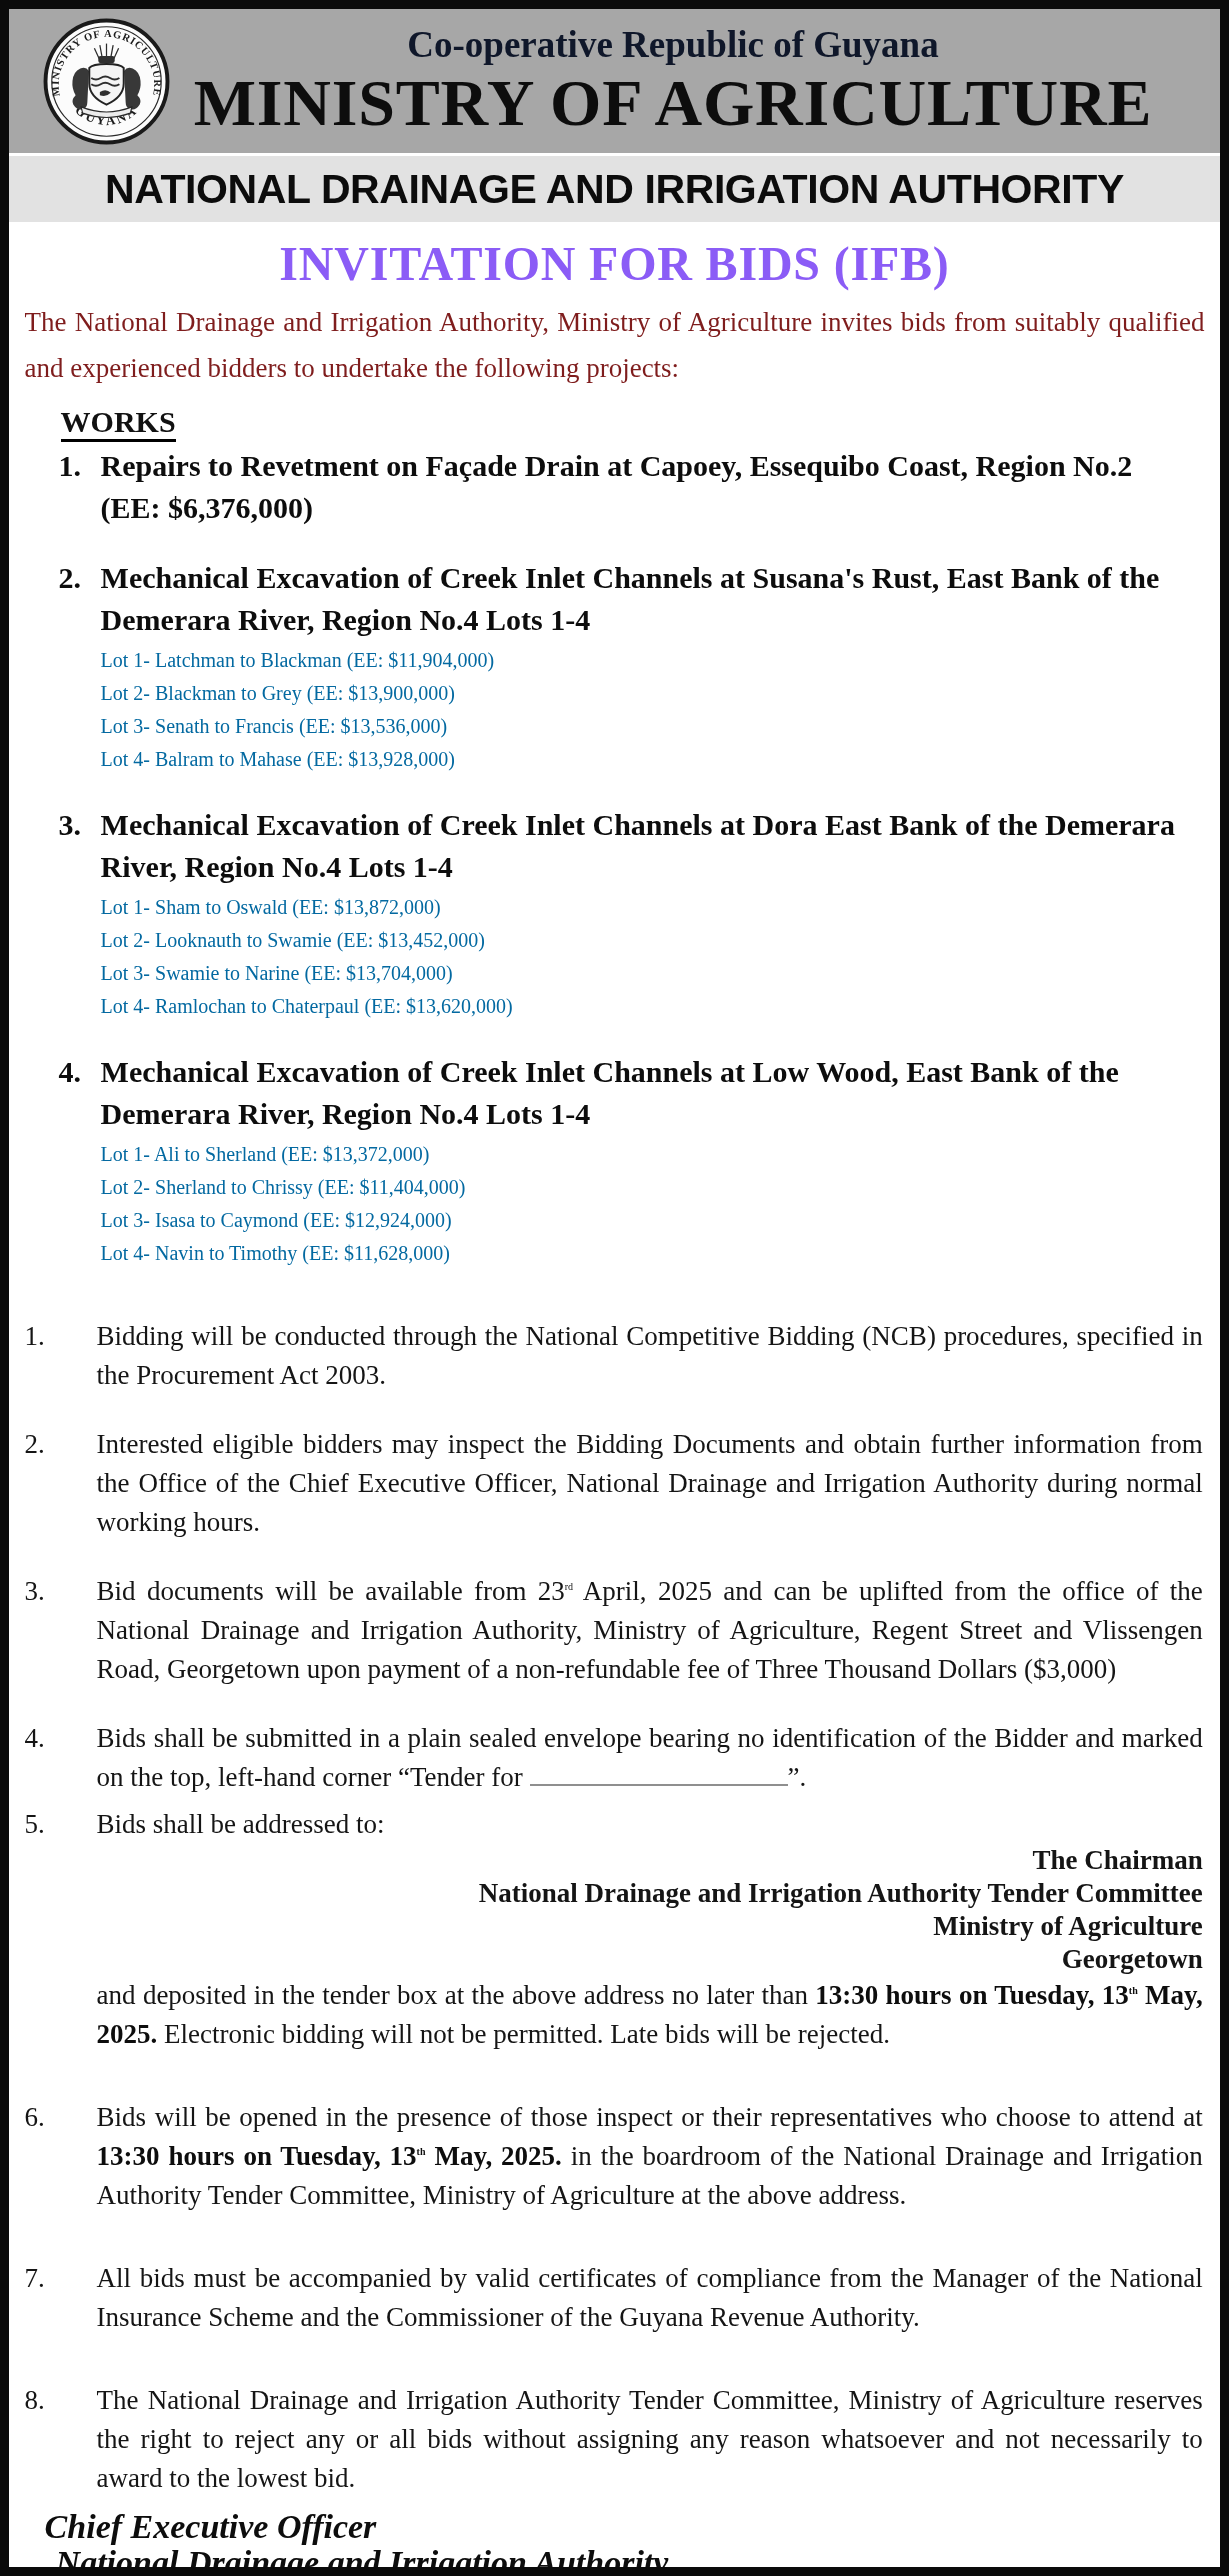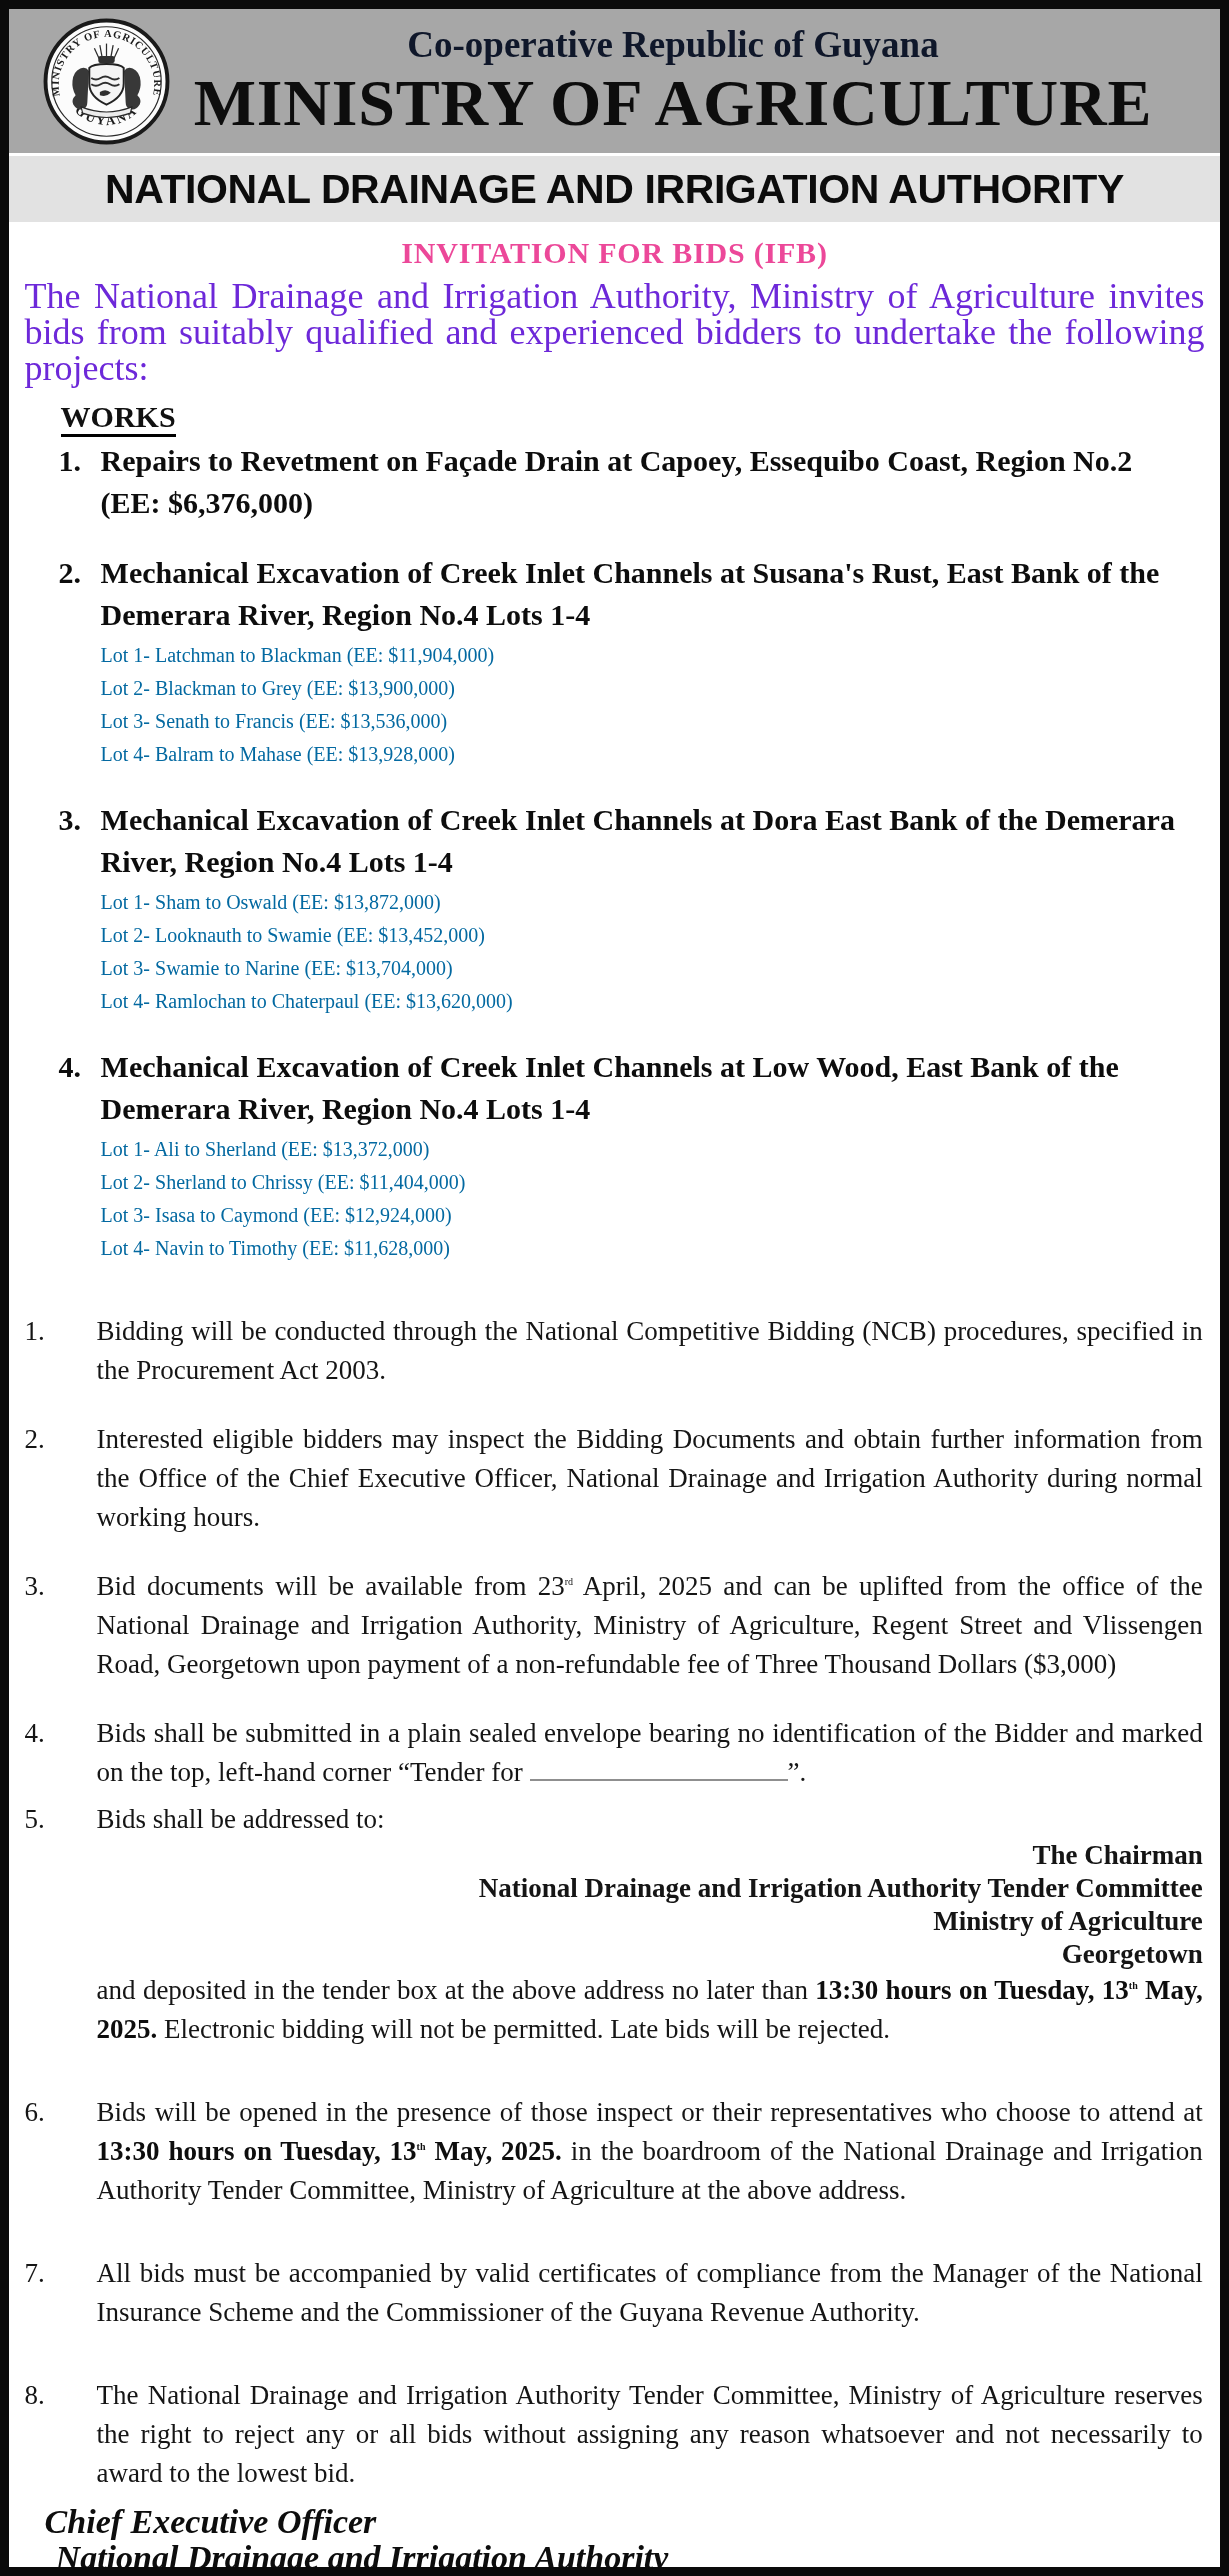--- a/index.html
+++ b/index.html
@@ -51,31 +51,31 @@
     font-size: 41px;
     letter-spacing: -0.4px;
     color: #0c0c0c;
     white-space: nowrap;
   }
   
   .content { padding: 0 15.6px; }
   .ifb-title {
     text-align: center;
     font-weight: bold;
-    font-size: 30px;
+    font-size: 48px;
     letter-spacing: 0.8px;
     margin: 14px 0 7.8px 0;
-    color: #ec4899;
+    color: #8b5cf6;
   }
   .intro {
-    font-size: 36px;
-    line-height: 36px;
+    font-size: 27px;
+    line-height: 46px;
     text-align: justify;
     margin-top: 4.7px;
-    color: #6d28d9;
+    color: #7f1d1d;
   }
   .works-head {
     margin: 14px 0 0 36px;
     font-size: 30px;
     font-weight: bold;
   }
   .works-head span { border-bottom: 3.1px solid #000; padding-bottom: 1.6px; }
   .work { display: flex; margin: 28px 0 0 34px; }
   .work.first { margin-top: 6.2px; }
   .wnum { width: 42px; flex: none; font-weight: bold; font-size: 30px; line-height: 42px; }

